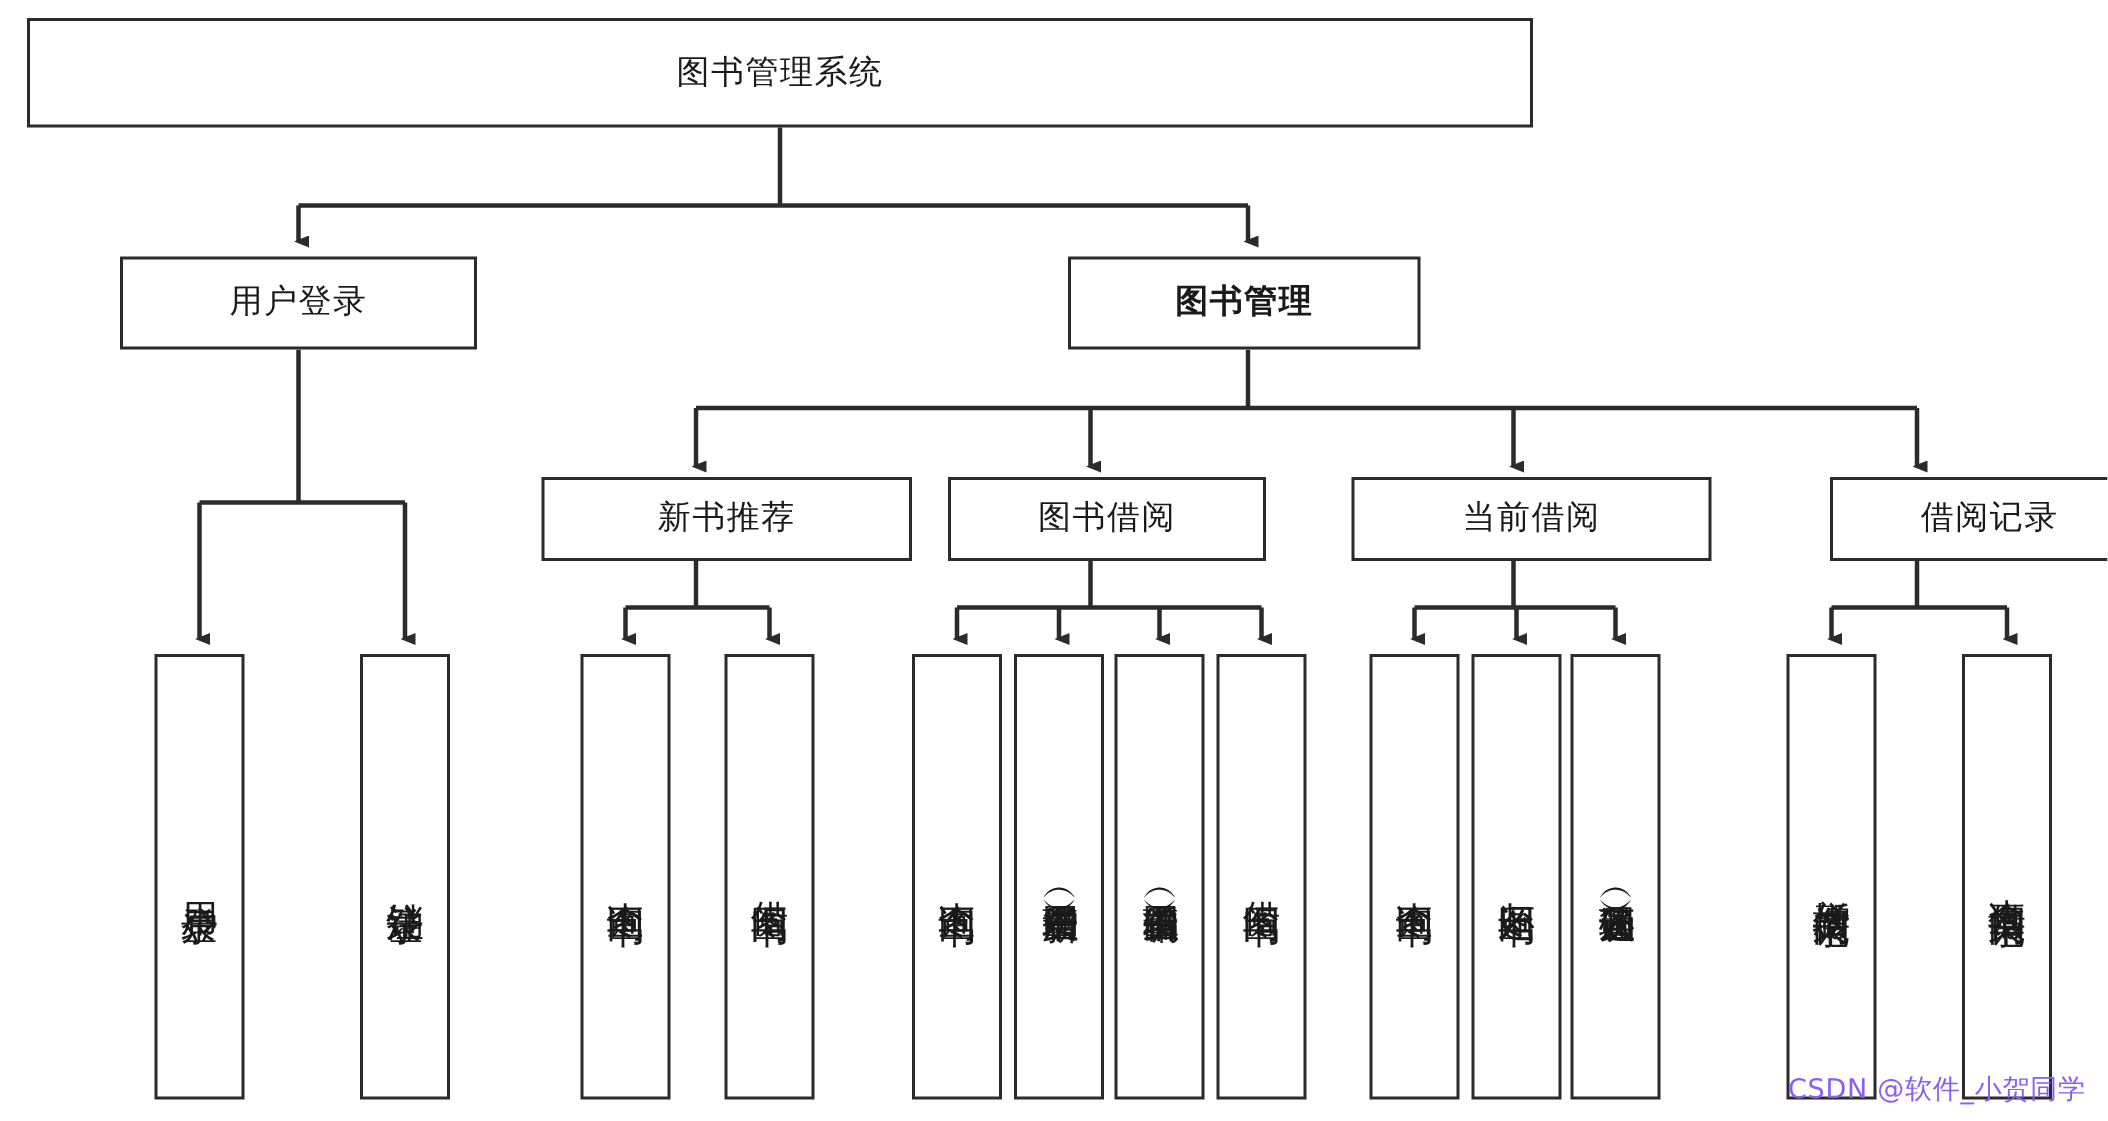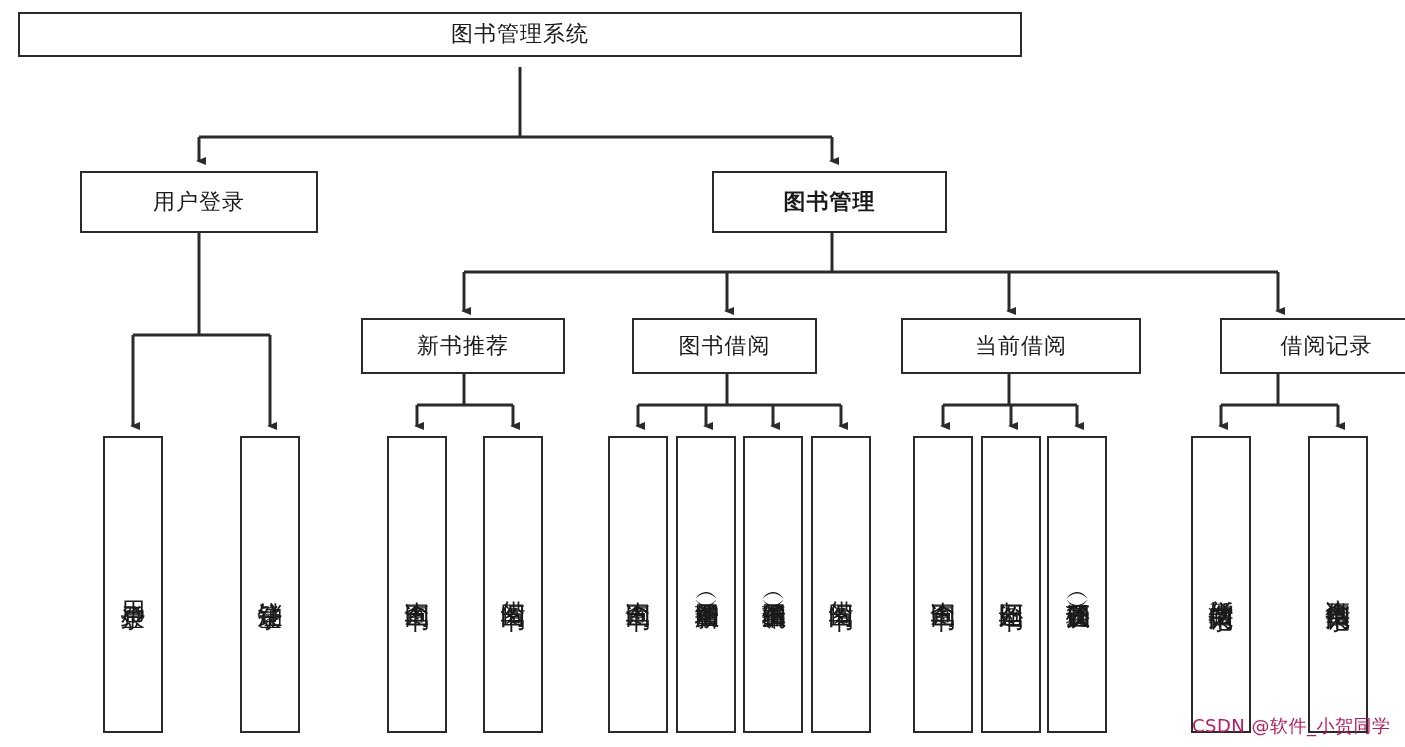--- a/index.html
+++ b/index.html
@@ -62,21 +62,21 @@
   }
   .node.v-node.tight {
     font-size: 24px;
     letter-spacing: 0px;
   }
   .watermark {
     position: absolute;
     left: 1192px;
     top: 714px;
     font-size: 18px;
-    color: #be185d;
+    color: #8b5cf6;
     letter-spacing: 0.5px;
     white-space: nowrap;
     z-index: 5;
     font-family: "DejaVu Sans", "Liberation Sans", sans-serif;
   }
 </style>
 </head>
 <body>
 
 <div id="canvas">
@@ -124,35 +124,35 @@
       <path d="M1011,405 L1011,426" marker-end="url(#arrow)"></path>
       <path d="M1077,405 L1077,426" marker-end="url(#arrow)"></path>
 
       <path d="M1278,374 L1278,405"></path>
       <path d="M1221,405 L1338,405"></path>
       <path d="M1221,405 L1221,426" marker-end="url(#arrow)"></path>
       <path d="M1338,405 L1338,426" marker-end="url(#arrow)"></path>
     </g>
   </svg>
 
-  <div class="node root h-node" style="left:18px; top:12px; width:1004px; height:45px;font-family:Liberation Serif, serif;">
+  <div class="node root h-node" style="left:18px; top:12px; width:1004px; height:73px;font-family:Liberation Serif, serif;">
     <span>图书管理系统</span>
   </div>
 
   <div class="node h-node" style="left:80px; top:171px; width:238px; height:62px;">
     <span>用户登录</span>
   </div>
   <div class="node h-node" style="left:712px; top:171px; width:235px; height:62px;font-weight:bold;">
     <span>图书管理</span>
   </div>
 
-  <div class="node h-node" style="left:361px; top:318px; width:204px; height:56px;">
+  <div class="node h-node" style="left:361px; top:318px; width:247px; height:56px;">
     <span>新书推荐</span>
   </div>
-  <div class="node h-node" style="left:632px; top:318px; width:185px; height:56px;">
+  <div class="node h-node" style="left:632px; top:318px; width:212px; height:56px;">
     <span>图书借阅</span>
   </div>
   <div class="node h-node" style="left:901px; top:318px; width:240px; height:56px;">
     <span>当前借阅</span>
   </div>
   <div class="node h-node" style="left:1220px; top:318px; width:213px; height:56px;">
     <span>借阅记录</span>
   </div>
 
   <div class="node v-node" style="left:103px; top:436px; width:60px; height:297px;">

